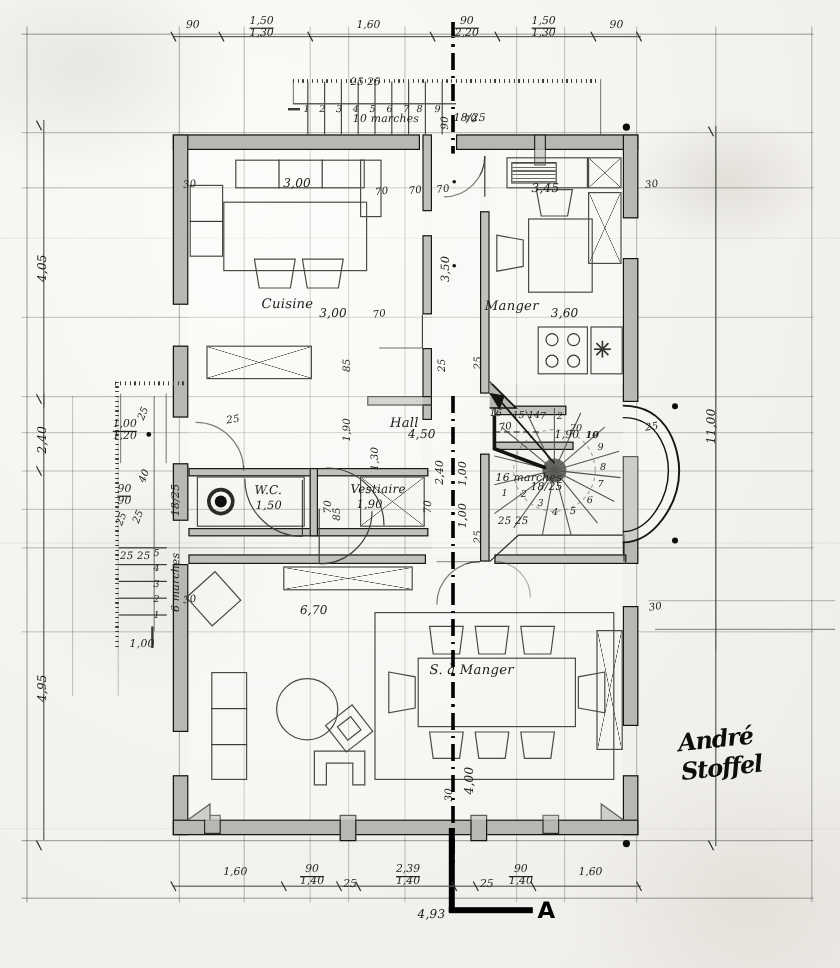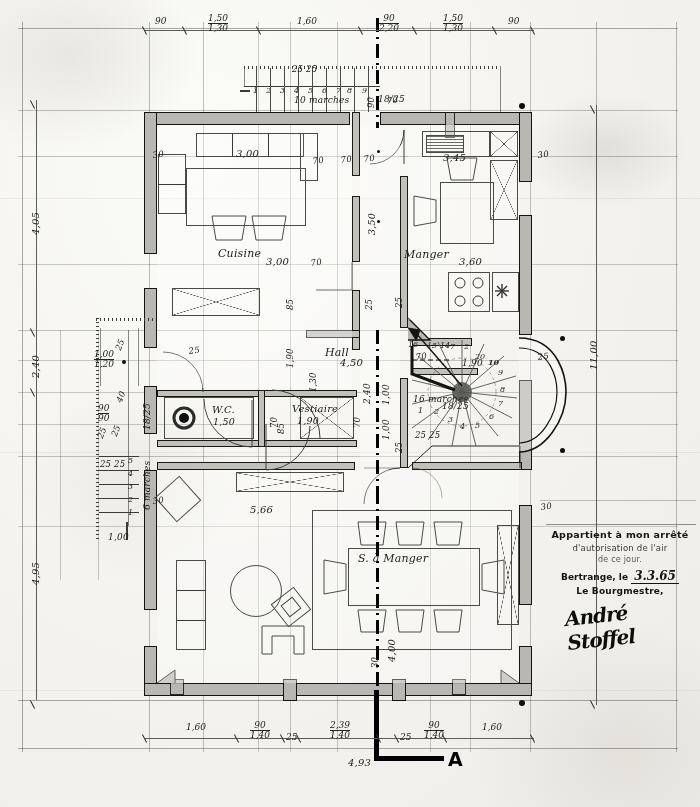--- a/index.html
+++ b/index.html
@@ -423,21 +423,21 @@
   <span class="hand roomname" style="left:325px;top:346px;">Hall</span>
   <span class="hand roomdim" style="left:340px;top:357px;">4,50</span>
 
   <span class="hand roomname" style="left:212px;top:404px;font-size:10px;">W.C.</span>
   <span class="hand roomdim" style="left:213px;top:416px;font-size:9.5px;">1,50</span>
 
   <span class="hand roomname" style="left:292px;top:403px;font-size:10px;">Vestiaire</span>
   <span class="hand roomdim" style="left:297px;top:415px;font-size:9.5px;">1,90</span>
 
   <span class="hand roomname" style="left:358px;top:552px;">S. à Manger</span>
-  <span class="hand roomdim" style="left:250px;top:504px;">5,66</span>
+  <span class="hand roomdim" style="left:250px;top:504px;">6,70</span>
   <span class="hand roomdim rot90" style="left:386px;top:662px;">4,00</span>
 
   <div class="dimline" style="left:144px;top:30px;width:390px;"></div>
   <div class="tick" style="left:144px;top:26px;"></div>
   <div class="tick" style="left:184px;top:26px;"></div>
   <div class="tick" style="left:258px;top:26px;"></div>
   <div class="tick" style="left:360px;top:26px;"></div>
   <div class="tick" style="left:414px;top:26px;"></div>
   <div class="tick" style="left:494px;top:26px;"></div>
   <div class="tick" style="left:532px;top:26px;"></div>
@@ -560,27 +560,17 @@
   <span class="hand rot90" style="left:276px;top:434px;font-size:8.5px;">85</span>
   <span class="hand rot90" style="left:285px;top:368px;font-size:8.5px;">1,90</span>
   <span class="hand rot90" style="left:308px;top:392px;font-size:8.5px;">1,30</span>
   <span class="hand rotstd" style="left:386px;top:96px;font-size:8.5px;">70</span>
   <span class="hand rot90" style="left:366px;top:108px;font-size:8.5px;">90</span>
   <span class="hand rotstd" style="left:415px;top:352px;font-size:8.5px;">70</span>
 
   <div class="hatch" style="left:380px;top:66px;width:120px;height:3px;"></div>
 
   <div class="ln" style="left:546px;top:524px;width:150px;height:1px;opacity:.55;"></div>
-  <div id="stamp" style="left:544px;top:528px;width:152px;">
-    <div class="l1">Appartient à mon arrêté</div>
-    <div class="l2">d'autorisation de l'air</div>
-    <div class="l3">de ce jour.</div>
-    <div class="l4">
-      <span>Bertrange, le</span>
-      <span class="date">3.3.65</span>
-    </div>
-    <div class="l5">Le Bourgmestre,</div>
-  </div>
   <span class="sig" style="left:566px;top:600px;">André Stoffel</span>
 
   <div class="ln" style="left:540px;top:500px;width:156px;height:.6px;opacity:.3;"></div>
 
 </div>
 
 </body></html>

